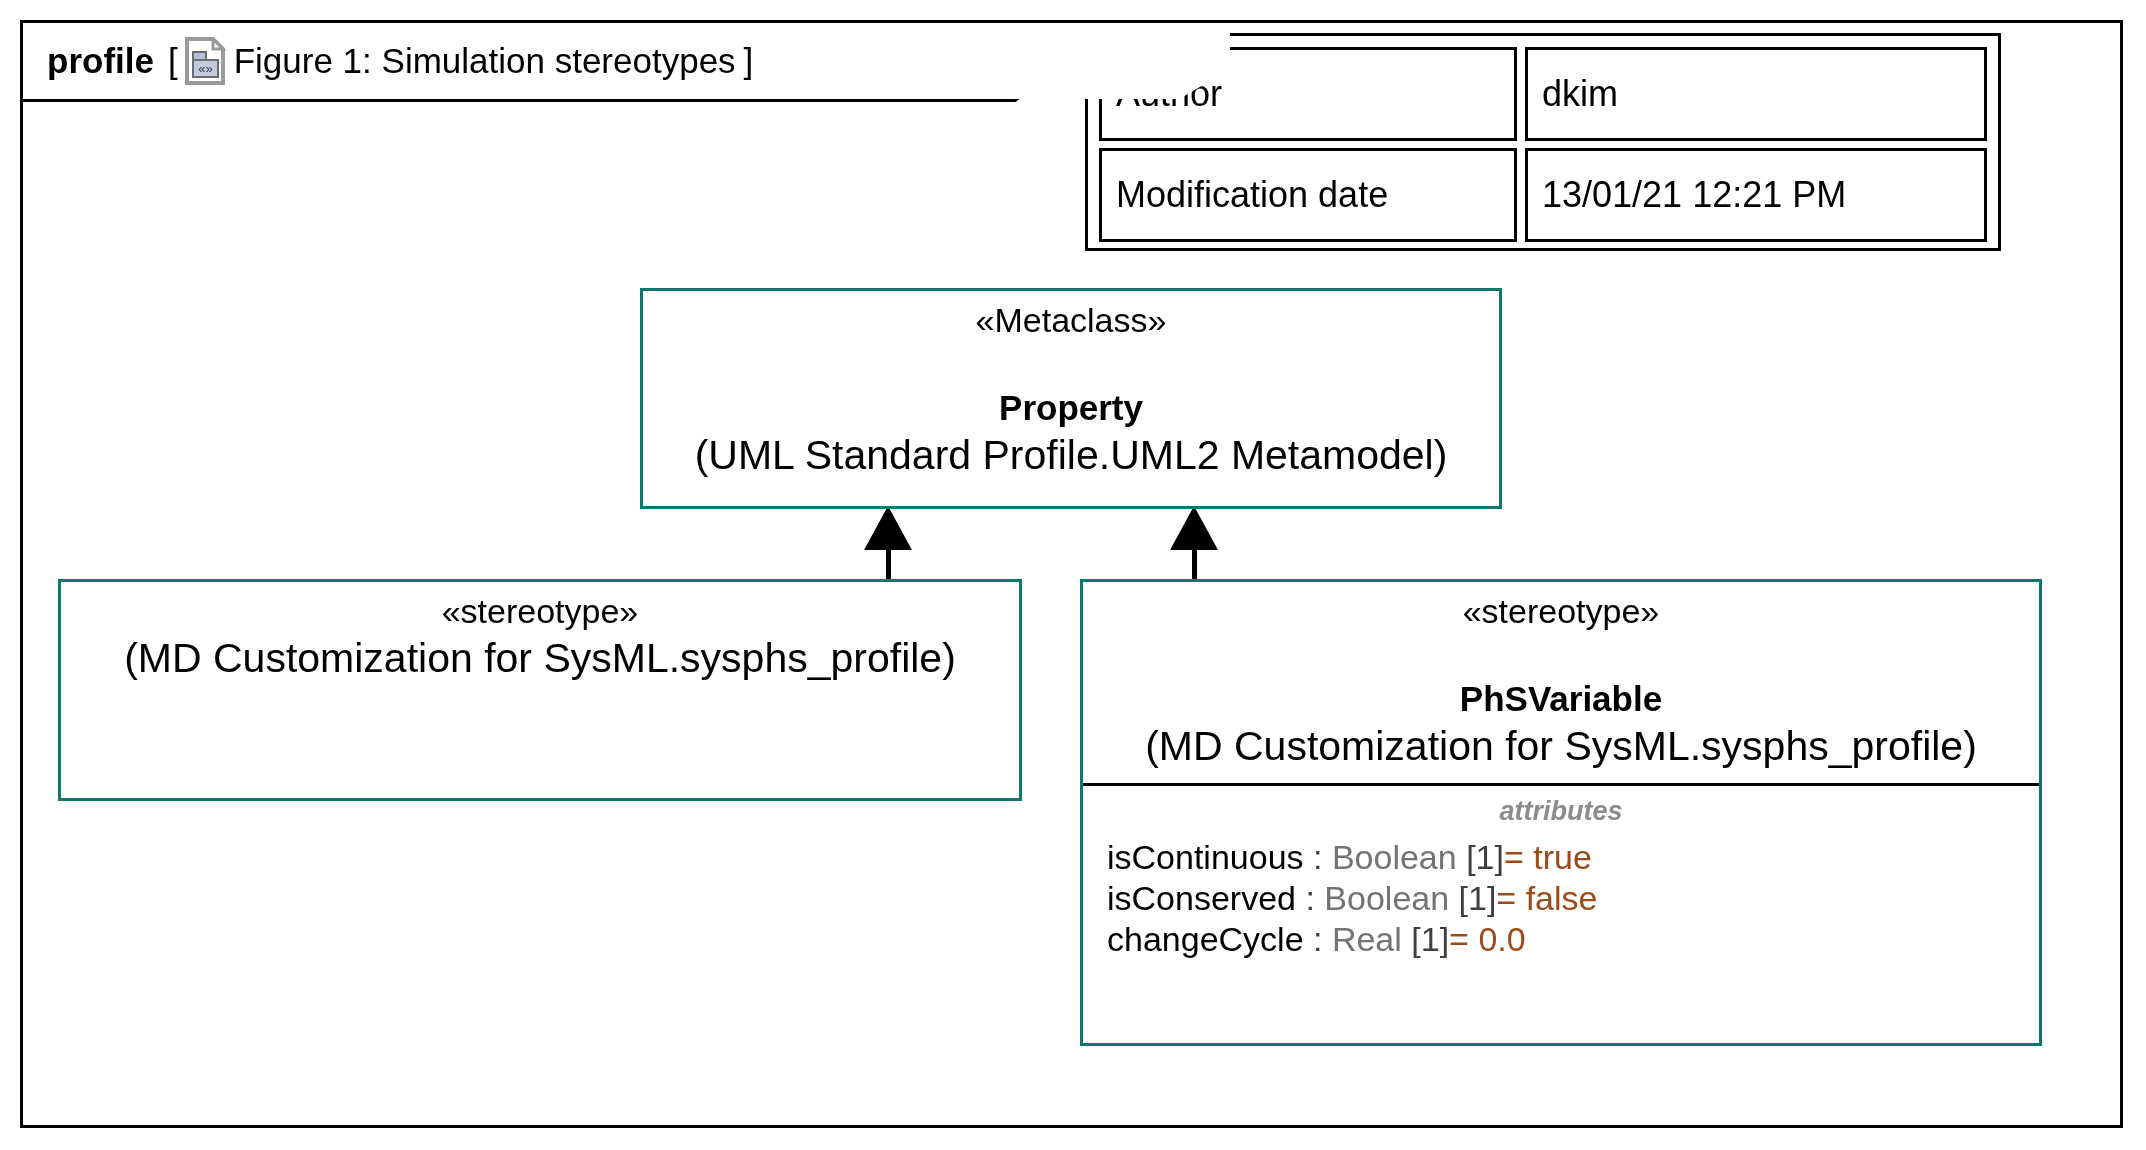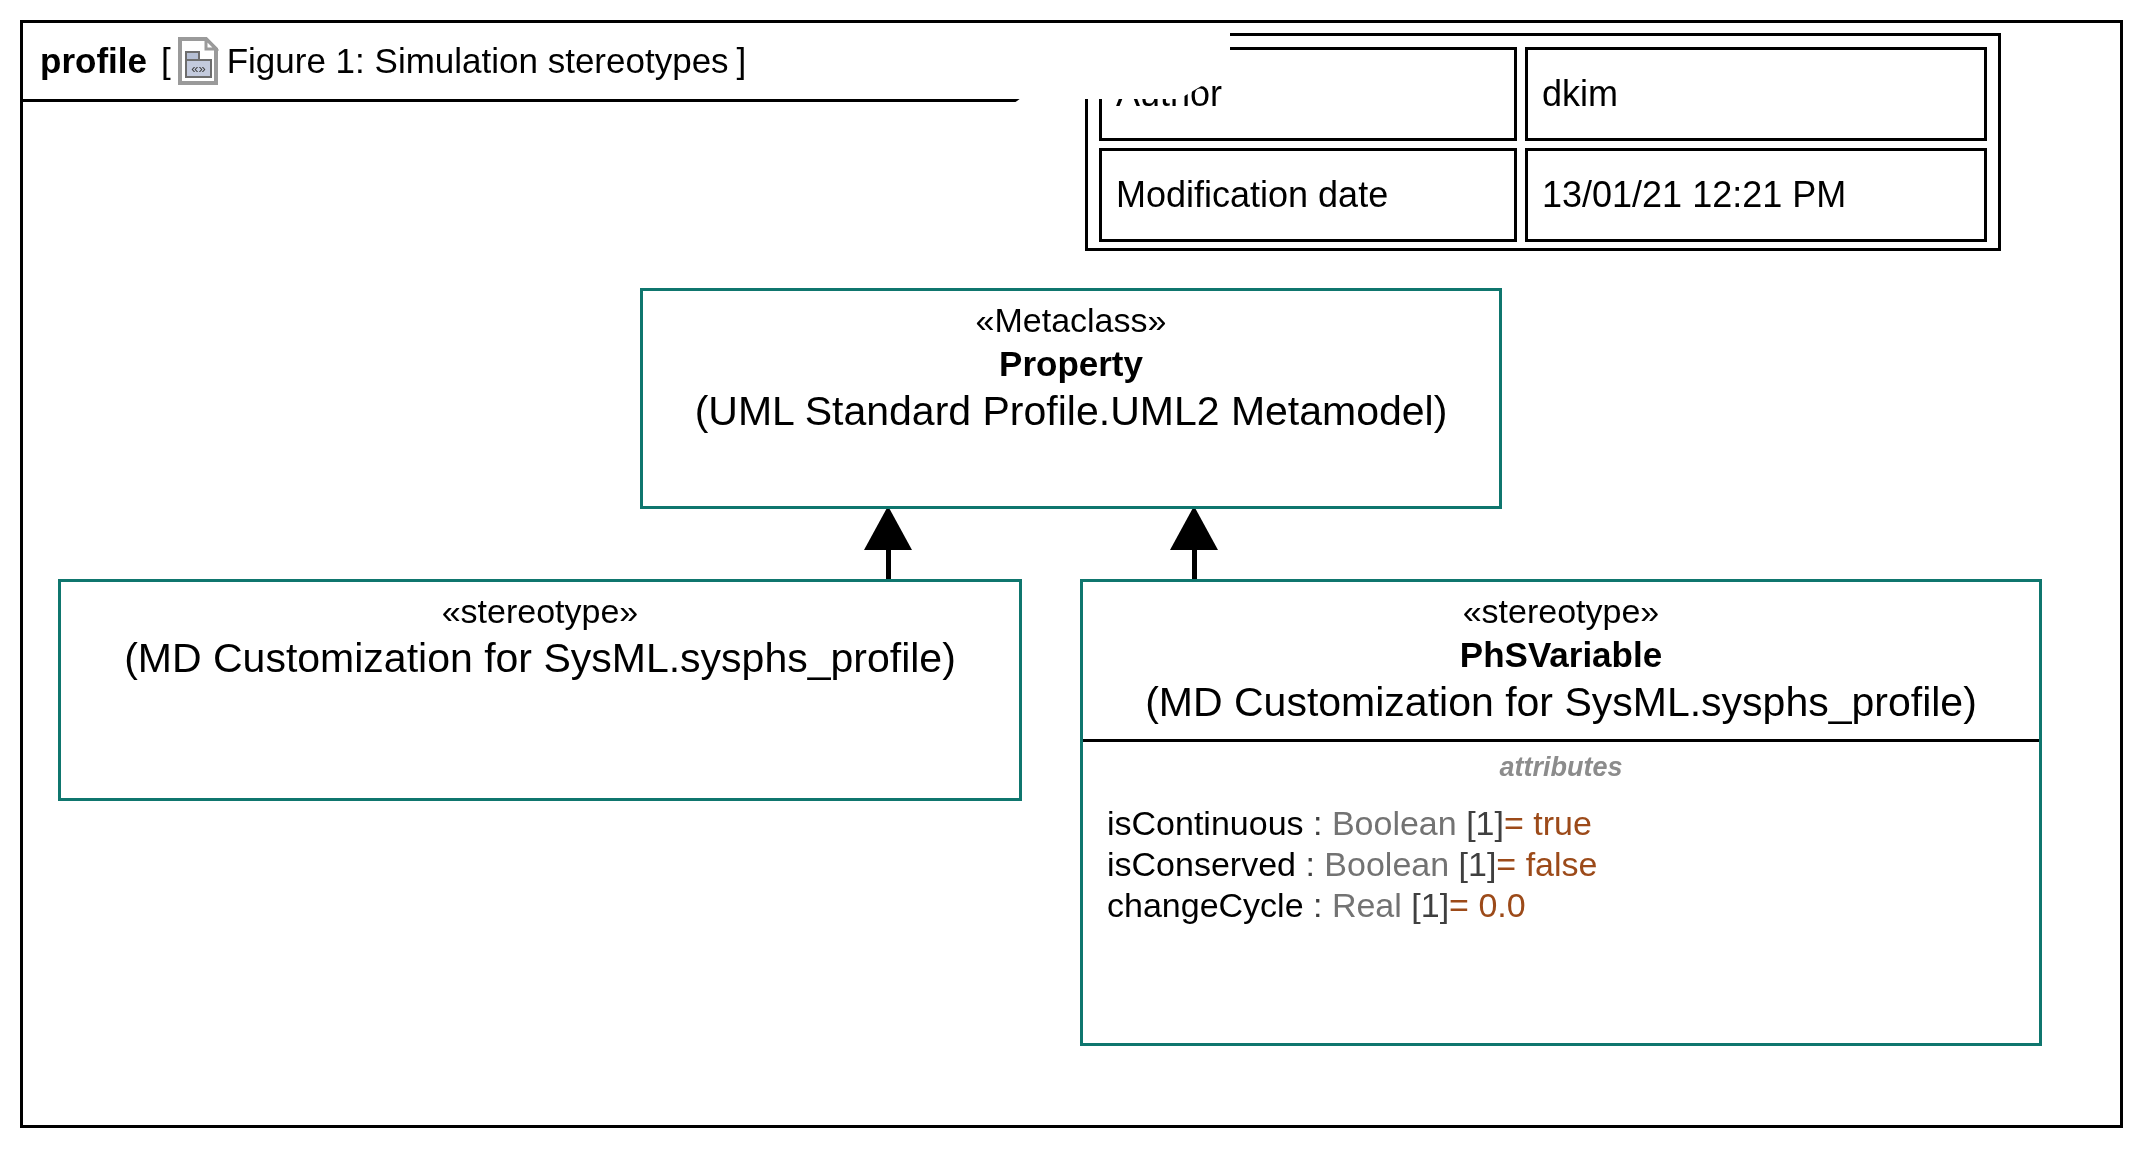--- a/index.html
+++ b/index.html
@@ -46,21 +46,21 @@
     position: absolute;
     left: 23px;
     top: 23px;
     width: 1207px;
     height: 76px;
     background: #ffffff;
     clip-path: polygon(0 0, 100% 0, 100% 61%, 95.8% 100%, 0 100%);
     z-index: 2;
     display: flex;
     align-items: center;
-    padding-left: 17px;
+    padding-left: 24px;
     box-sizing: border-box;
   }
 
   .tab-kind {
     font-size: 35px;
     font-weight: bold;
     color: #000000;
     letter-spacing: 0px;
   }
   .tab-bracket {
@@ -138,41 +138,42 @@
     color: #000000;
     line-height: 1.26;
     white-space: nowrap;
   }
   .uml-name {
     font-size: 35px;
     font-weight: bold;
     color: #000000;
     line-height: 1.26;
     white-space: nowrap;
+    margin-top: 44px;
   }
   .uml-qualifier {
     font-size: 41px;
     color: #000000;
     line-height: 1.26;
     white-space: nowrap;
   }
 
   
   .uml-compartment {
     border-top: 3px solid #000000;
     padding: 8px 0 10px 0;
   }
   .compartment-label {
     text-align: center;
     font-size: 27px;
     font-style: italic;
     font-weight: bold;
     color: #8c8c8c;
     line-height: 1.3;
-    margin-bottom: 18px;
+    margin-bottom: 8px;
   }
   .attr-row {
     font-size: 34px;
     color: #000000;
     line-height: 1.21;
     padding-left: 24px;
     white-space: nowrap;
   }
   .attr-name  { color: #000000; }
   .attr-sep   { color: #3f3f3f; }

